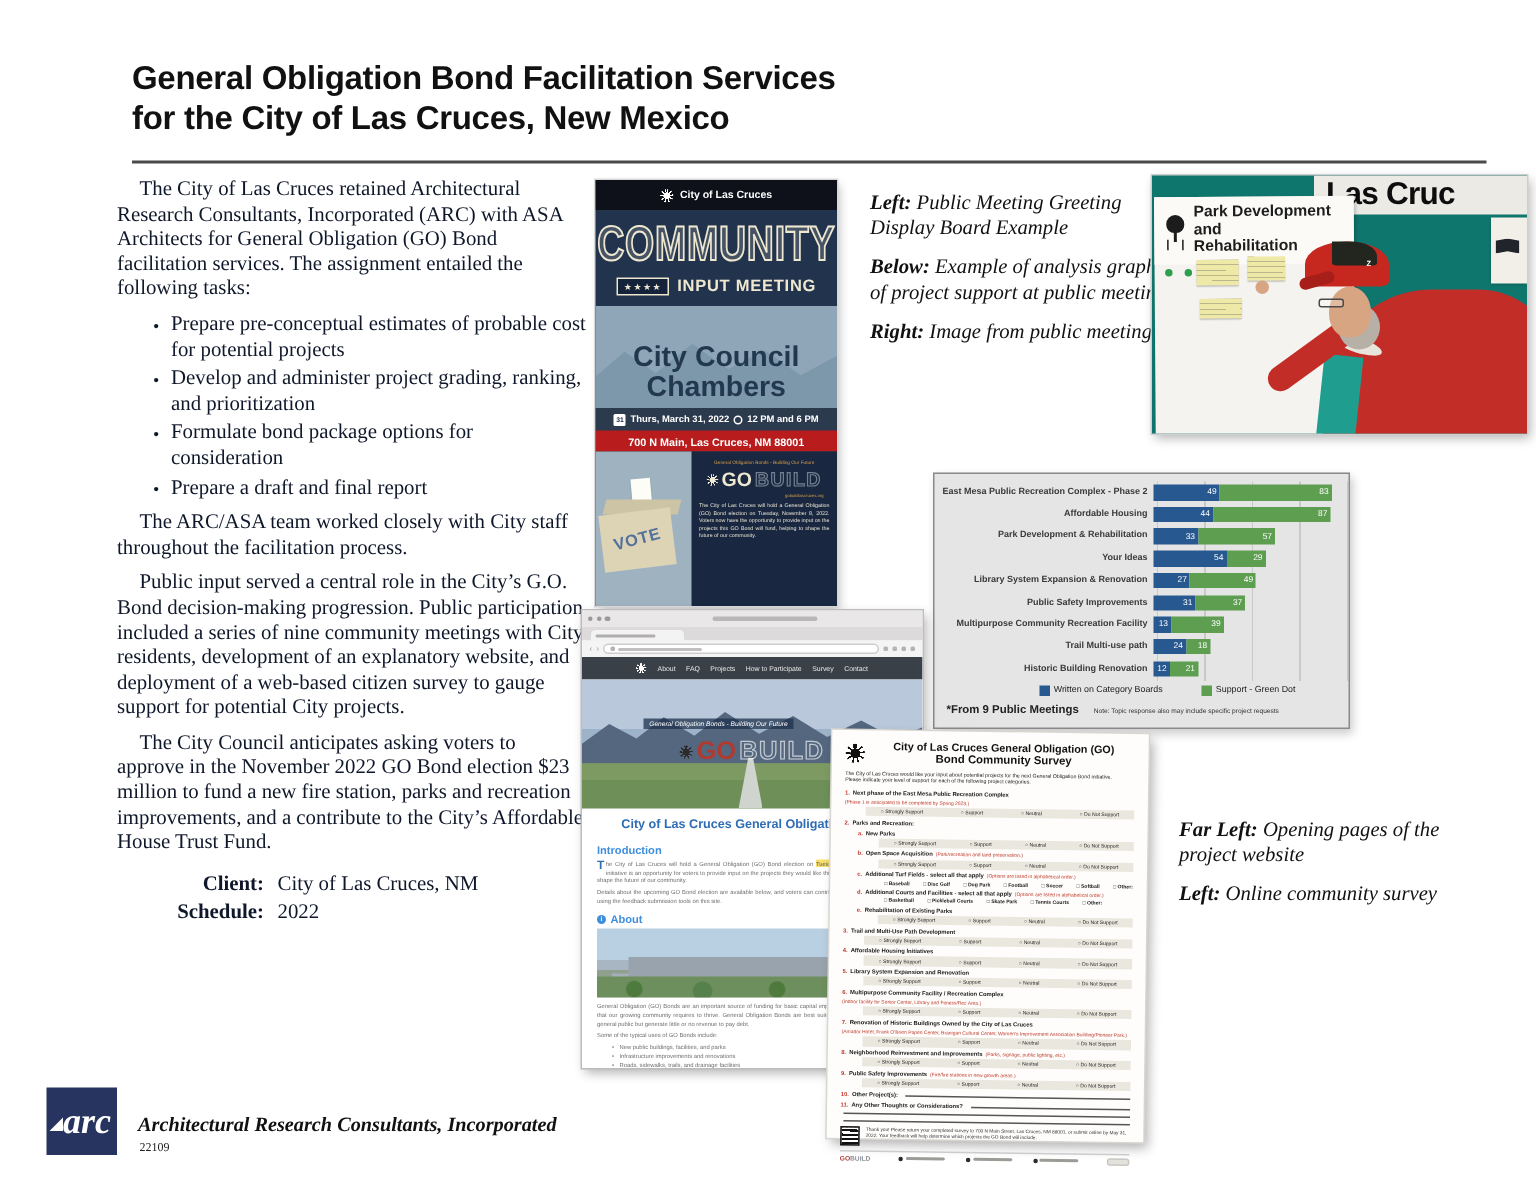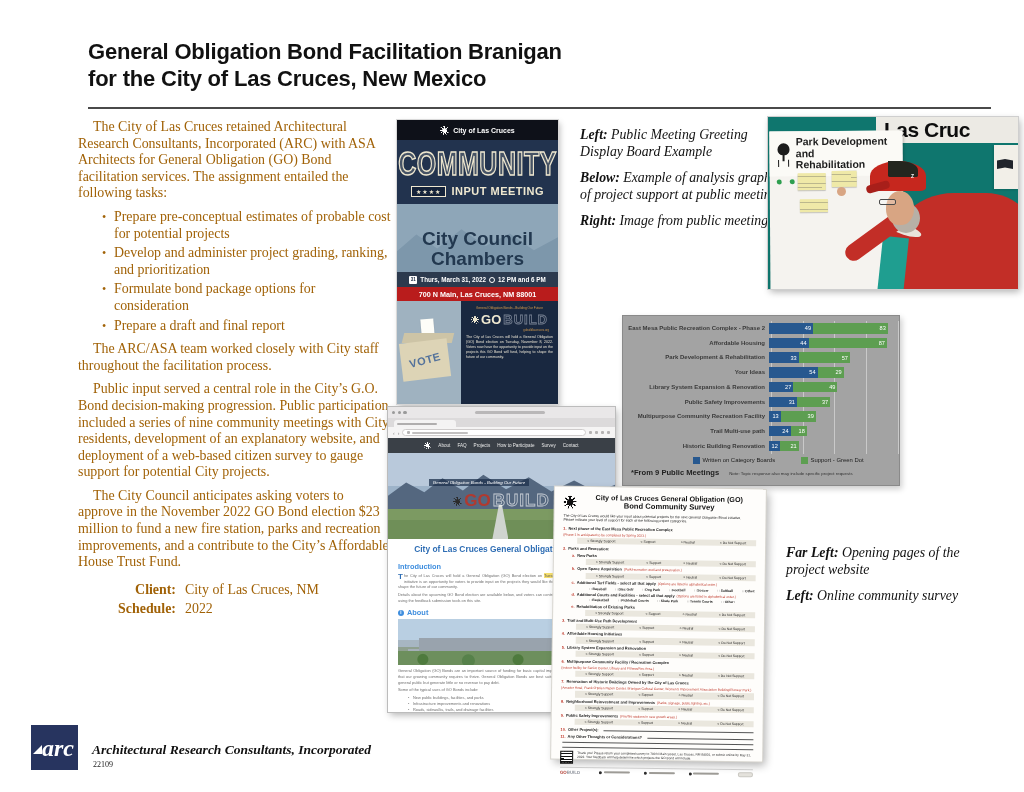--- a/index.html
+++ b/index.html
@@ -7,21 +7,21 @@
   .page{position:relative;width:1024px;height:792px;background:#fff;overflow:hidden;
         font-family:"Liberation Serif",serif;color:#161616}
   .abs{position:absolute}
 
   
   .doc-title{left:88px;top:38px;font-family:"Liberation Sans",sans-serif;font-weight:bold;
              font-size:22px;line-height:27px;letter-spacing:-0.2px;color:#111}
   .rule{left:88px;top:107px;width:903px;height:2px;background:#4a4a4a}
 
   
-  .leftcol{left:78px;top:119px;width:313px;font-size:13.9px;line-height:16.6px;color:#a16207}
+  .leftcol{left:78px;top:119px;width:313px;font-size:13.9px;line-height:16.6px;color:#0f172a}
   .leftcol p{text-indent:15px;margin-bottom:7px}
   .leftcol ul{margin:1px 0 7px 23px}
   .leftcol li{list-style:none;position:relative;padding-left:13px;margin-bottom:3px;text-indent:0}
   .leftcol li::before{content:"•";position:absolute;left:1px;top:0;font-size:12px}
   .meta{margin-top:11px;display:grid;grid-template-columns:98px auto;column-gap:9px;row-gap:3px}
   .meta .lab{font-weight:bold;text-align:right}
 
   
   .cap{font-style:italic;font-size:13.8px;line-height:16.6px;color:#111}
   .cap p{margin-bottom:10px}
@@ -100,21 +100,21 @@
   .pr-capz{right:104px;top:56px;color:#fff;font-size:5px;font-weight:bold;font-family:"Liberation Sans",sans-serif}
   .pr-brim{right:128px;top:66px;width:24px;height:8px;border-radius:5px;background:#a81f1a;transform:rotate(-16deg)}
   .pr-glasses{right:122px;top:82px;width:17px;height:6px;border:1px solid #4a4a4a;border-radius:2px;background:rgba(255,255,255,.25)}
   .pr-arm{right:108px;top:86px;width:78px;height:17px;border-radius:9px;background:#c22e27;transform:rotate(-36deg);transform-origin:right center}
   .pr-hand{right:172px;top:70px;width:9px;height:9px;border-radius:50%;background:#d8a583}
   .pr-body{right:-24px;bottom:-14px;width:160px;height:110px;border-radius:45% 35% 0 0/70% 55% 0 0;background:#c22e27}
   .pr-collar{right:96px;bottom:54px;width:34px;height:10px;border-radius:50%;background:#e8e4dc;transform:rotate(18deg)}
   .pr-shirt{right:112px;bottom:-6px;width:26px;height:58px;background:#1f9e90;transform:rotate(6deg)}
 
   
-  .chart{left:622px;top:315px;width:278px;height:171px;background:#a3a3a3;font-family:"Liberation Sans",sans-serif;
+  .chart{left:622px;top:315px;width:278px;height:171px;background:#e5e5e5;font-family:"Liberation Sans",sans-serif;
          border:1.5px solid #8a8a8a;box-shadow:2px 3px 6px rgba(0,0,0,.2)}
   .ch-grid{position:absolute;left:148px;top:5px;width:128px;height:133px;
            background:repeating-linear-gradient(to right,#c9c9c9 0 1px,transparent 1px 31.7px)}
   .ch-rows{position:absolute;left:0;top:5px;width:100%}
   .ch-row{display:flex;align-items:center;height:14.7px}
   .bar-label{width:146px;text-align:right;padding-right:4px;font-size:6px;font-weight:bold;color:#3a3a3a;line-height:6.5px}
   .seg{height:10.5px;display:flex;align-items:center;justify-content:flex-end;
        color:#fff;font-size:5.6px;padding-right:2px}
   .ch-legend{position:absolute;left:70px;top:141px;display:flex;gap:26px;font-size:5.9px;color:#222}
   .lg-item{display:flex;align-items:center;gap:3px}
@@ -217,21 +217,21 @@
                           border-bottom:9px solid #fff}
   .brand-name{left:92px;top:742px;font-style:italic;font-weight:600;font-size:13.5px;color:#111}
   .brand-num{left:93px;top:760px;font-size:8px;color:#222}
 </style>
 </head>
 <body>
 
 <div class="page">
 
   <div class="abs doc-title">
-    <div>General Obligation Bond Facilitation Branigan</div>
+    <div>General Obligation Bond Facilitation Services</div>
     <div>for the City of Las Cruces, New Mexico</div>
   </div>
   <div class="abs rule"></div>
 
   <div class="abs leftcol">
     <p>The City of Las Cruces retained Architectural Research Consultants, Incorporated (ARC) with ASA Architects for General Obligation (GO) Bond facilitation services.  The assignment entailed the following tasks:</p>
     <ul>
 
 
         <li>Prepare pre-conceptual estimates of probable cost for potential projects</li>

